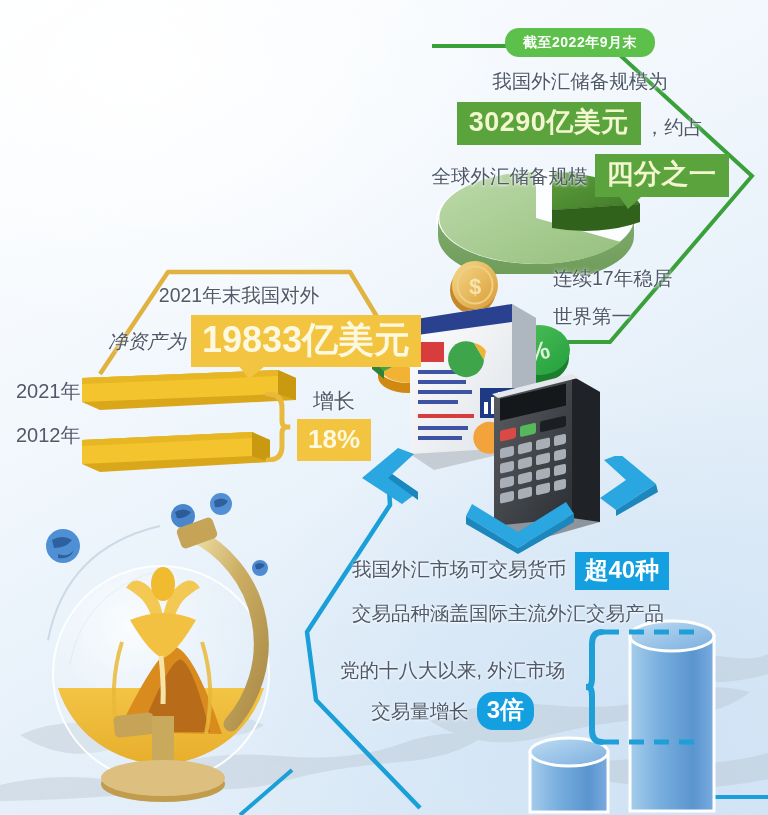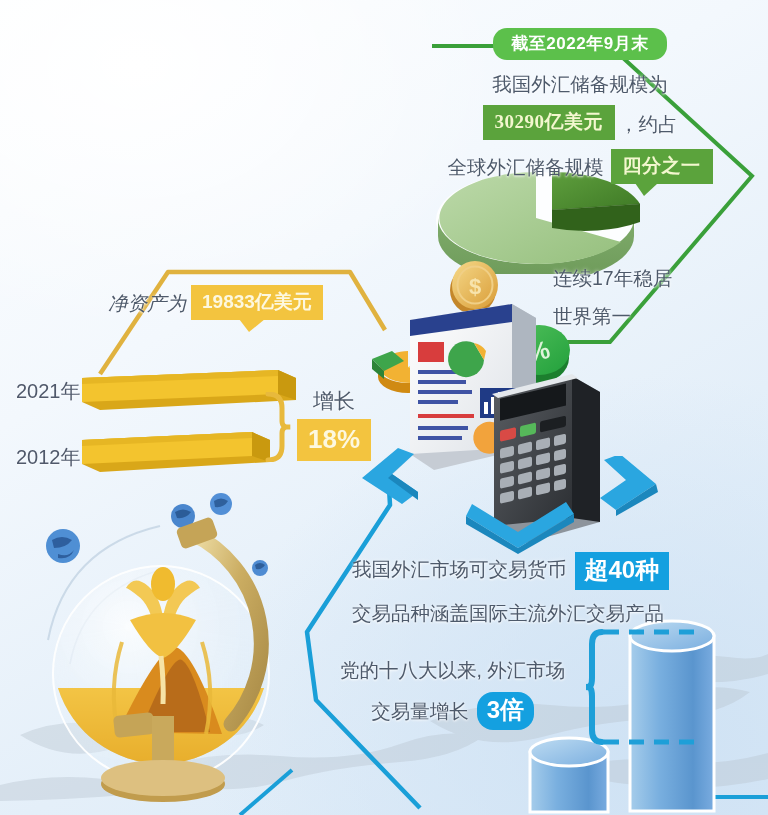--- a/index.html
+++ b/index.html
@@ -35,55 +35,54 @@
     line-height: 30px;
     white-space: nowrap;
     text-shadow: 0 1px 2px rgba(255,255,255,.85), 0 0 4px rgba(255,255,255,.8);
   }
 
   
   .pill {
     display: inline-block;
     background: #5cc04b;
     color: #ffffff;
-    font-size: 17px;
+    font-size: 14px;
     font-weight: bold;
     line-height: 1;
     padding: 7px 18px 8px;
     border-radius: 14px;
     white-space: nowrap;
     letter-spacing: .5px;
     text-align: center;
   }
   .badge-green {
     display: inline-block;
     background: #5ba33c;
     color: #f3f7cf;
-    font-size: 19px;
+    font-size: 27px;
     font-weight: bold;
     line-height: 1;
     padding: 7px 12px 9px;
     white-space: nowrap;
     letter-spacing: .5px;
     position: relative;
-    font-family: Liberation Serif, serif;
   }
   .badge-green.tail::after {
     content: "";
     position: absolute;
     left: 24px; bottom: -12px;
     border-left: 9px solid transparent;
     border-right: 14px solid transparent;
     border-top: 13px solid #5ba33c;
   }
   .badge-yellow {
     display: inline-block;
     background: #f3c43f;
     color: #fdf8e0;
-    font-size: 19px;
+    font-size: 36px;
     font-weight: bold;
     line-height: 1;
     padding: 7px 11px 9px;
     white-space: nowrap;
     position: relative;
   }
   .badge-yellow.tail::after {
     content: "";
     position: absolute;
     left: 48px; bottom: -12px;
@@ -388,21 +387,21 @@
   <div class="abs" style="left:10px; top:364px;">
     <div style="position:relative; width:290px; height:110px;">
       <div class="yearlabel abs" style="left:6px; top:14px;">2021年</div>
       <svg class="abs" style="left:72px; top:0px; width:216px; height:48px;" viewBox="0 0 216 48">
         <path d="M0 14 L196 6 L214 14 L214 36 L18 46 L0 38 Z" fill="#d9a719"></path>
         <path d="M0 14 L196 6 L196 30 L0 38 Z" fill="#f3c42e"></path>
         <path d="M196 6 L214 14 L214 36 L196 30 Z" fill="#c9990f"></path>
         <path d="M0 14 L196 6 L196 12 L0 20 Z" fill="#e6b624"></path>
       </svg>
 
-      <div class="yearlabel abs" style="left:6px; top:80px;">2012年</div>
+      <div class="yearlabel abs" style="left:6px; top:58px;">2012年</div>
       <svg class="abs" style="left:72px; top:62px; width:190px; height:48px;" viewBox="0 0 190 48">
         <path d="M0 14 L170 6 L188 14 L188 36 L18 46 L0 38 Z" fill="#d9a719"></path>
         <path d="M0 14 L170 6 L170 30 L0 38 Z" fill="#f3c42e"></path>
         <path d="M170 6 L188 14 L188 36 L170 30 Z" fill="#c9990f"></path>
         <path d="M0 14 L170 6 L170 12 L0 20 Z" fill="#e6b624"></path>
       </svg>
     </div>
   </div>
 
   <svg class="abs" style="left:262px; top:392px; width:34px; height:70px;" viewBox="0 0 34 70">
@@ -421,20 +420,21 @@
       <span class="txt" style="display:inline-block; vertical-align:middle;">全球外汇储备规模</span><span class="badge-green tail" style="margin-left:7px; vertical-align:middle;">四分之一</span>
     </div>
   </div>
 
   <div class="abs" style="left:553px; top:263px;">
     <div class="txt">连续17年稳居</div>
     <div class="txt" style="margin-top:8px;">世界第一</div>
   </div>
 
   <div class="abs" style="left:108px; top:280px; width:262px;">
+    <div class="txt" style="text-align:center;">2021年末我国对外</div>
     <div style="margin-top:5px; white-space:nowrap;">
       <span class="txt" style="display:inline-block; vertical-align:middle;font-style:italic;">净资产为</span><span class="badge-yellow tail" style="margin-left:5px; vertical-align:middle;">19833亿美元</span>
     </div>
   </div>
 
   <div class="abs" style="left:297px; top:386px; text-align:center;">
     <div class="txt" style="font-size:21px;">增长</div>
     <div style="margin-top:3px;">
       <span class="badge-yellow" style="font-size:26px;">18%</span>
     </div>

